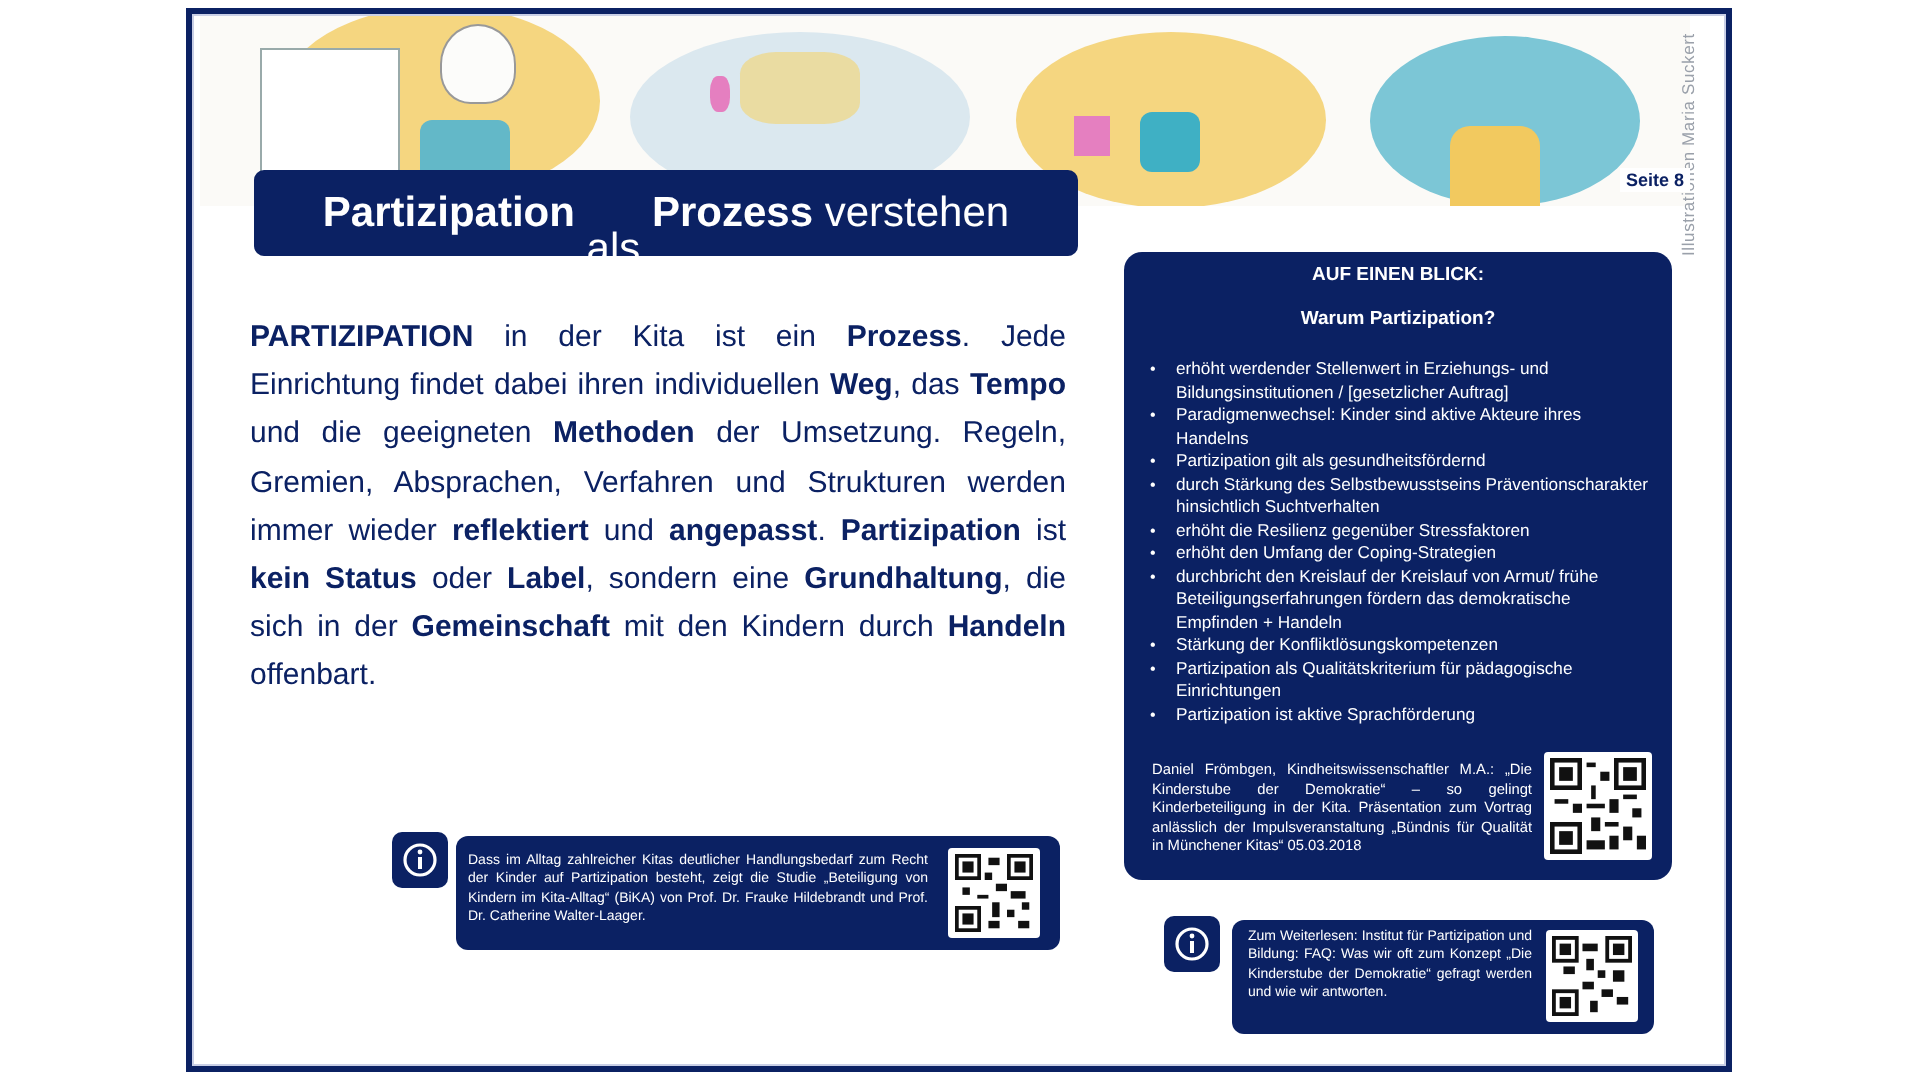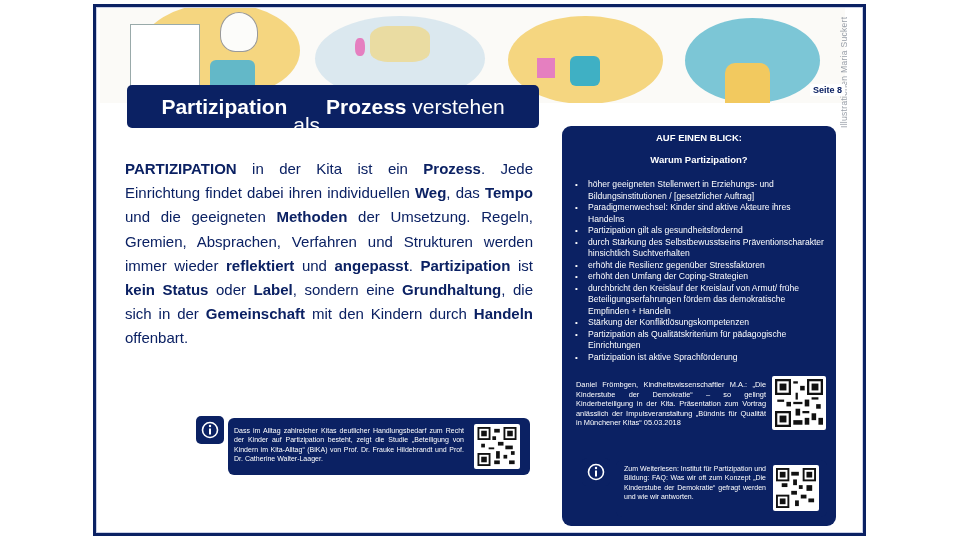--- a/index.html
+++ b/index.html
@@ -15,21 +15,21 @@
             color:#9aa0aa; letter-spacing:0.3px; white-space:nowrap; text-align:left; }
   .page-no { position:absolute; left:810px; top:84px; font-size:9px; font-weight:bold;
              color:#0b2163; background:#fff; padding:1px 3px; }
   .title-box { position:absolute; left:127px; top:85px; width:412px; height:43px;
                background:#0b2163; border-radius:5px; color:#fff; font-size:21px;
                display:flex; align-items:center; justify-content:center; white-space:nowrap; }
   .title-box b { font-weight:bold; }
   .body-text { position:absolute; left:125px; top:157px; width:408px; font-size:15px;
                line-height:24.2px; text-align:justify; color:#0b2163; }
   .body-text b { font-weight:bold; }
-  .panel { position:absolute; left:562px; top:126px; width:274px; height:400px;
+  .panel { position:absolute; left:562px; top:126px; width:274px; height:314px;
            background:#0b2163; border-radius:9px; color:#fff; }
   .panel h3 { margin:0; position:absolute; top:6px; left:0; right:0; text-align:center;
               font-size:9.5px; font-weight:bold; }
   .panel h4 { margin:0; position:absolute; top:28px; left:0; right:0; text-align:center;
               font-size:9.5px; font-weight:bold; }
   .panel ul { position:absolute; top:53px; left:12px; right:8px; margin:0; padding:0;
               list-style:none; font-size:8.6px; line-height:11.5px; }
   .panel li { position:relative; padding-left:14px; }
   .panel li::before { content:"•"; position:absolute; left:1px; top:0; font-size:8px; }
   .panel li b { font-weight:normal; }
@@ -75,21 +75,21 @@
     <b>Prozess</b>
     <span style="white-space:pre;"> verstehen</span>
 </div>
 
 <div class="body-text" id="main-paragraph"><b>PARTIZIPATION</b><span> in der Kita ist ein </span><b>Prozess</b><span>. Jede Einrichtung findet dabei ihren individuellen </span><b>Weg</b><span>, das </span><b>Tempo</b><span> und die geeigneten </span><b>Methoden</b><span> der Umsetzung. Regeln, Gremien, Absprachen, Verfahren und Strukturen werden immer wieder </span><b>reflektiert</b><span> und </span><b>angepasst</b><span>. </span><b>Partizipation</b><span> ist </span><b>kein Status</b><span> oder </span><b>Label</b><span>, sondern eine </span><b>Grundhaltung</b><span>, die sich in der </span><b>Gemeinschaft</b><span> mit den Kindern durch </span><b>Handeln</b><span> offenbart.</span></div>
 
 <div class="panel">
   <h3>AUF EINEN BLICK:</h3>
   <h4>Warum Partizipation?</h4>
   <ul id="reasons-list">
-      <li><span>höher geeigneten </span><b>Stellenwert</b><span> in Erziehungs- und Bildungsinstitutionen / [gesetzlicher Auftrag]</span></li>
+      <li><span>erhöht werdender </span><b>Stellenwert</b><span> in Erziehungs- und Bildungsinstitutionen / [gesetzlicher Auftrag]</span></li>
       <li><b>Paradigmenwechsel</b><span>: Kinder sind aktive Akteure ihres Handelns</span></li>
       <li><span>Partizipation gilt als </span><b>gesundheitsfördernd</b></li>
       <li><span>durch Stärkung des Selbstbewusstseins </span><b>Präventionscharakter</b><span> hinsichtlich </span><b>Suchtverhalten</b></li>
       <li><span>erhöht die </span><b>Resilienz</b><span> gegenüber </span><b>Stressfaktoren</b></li>
       <li><span>erhöht den Umfang der </span><b>Coping-Strategien</b></li>
       <li><span>durchbricht den </span><b>Kreislauf</b><span> der Kreislauf von </span><b>Armut</b><span>/ frühe Beteiligungserfahrungen fördern das </span><b>demokratische Empfinden + Handeln</b></li>
       <li><span>Stärkung der </span><b>Konfliktlösungskompetenzen</b></li>
       <li><span>Partizipation als </span><b>Qualitätskriterium</b><span> für pädagogische Einrichtungen</span></li>
       <li><span>Partizipation ist aktive </span><b>Sprachförderung</b></li>
     </ul>

